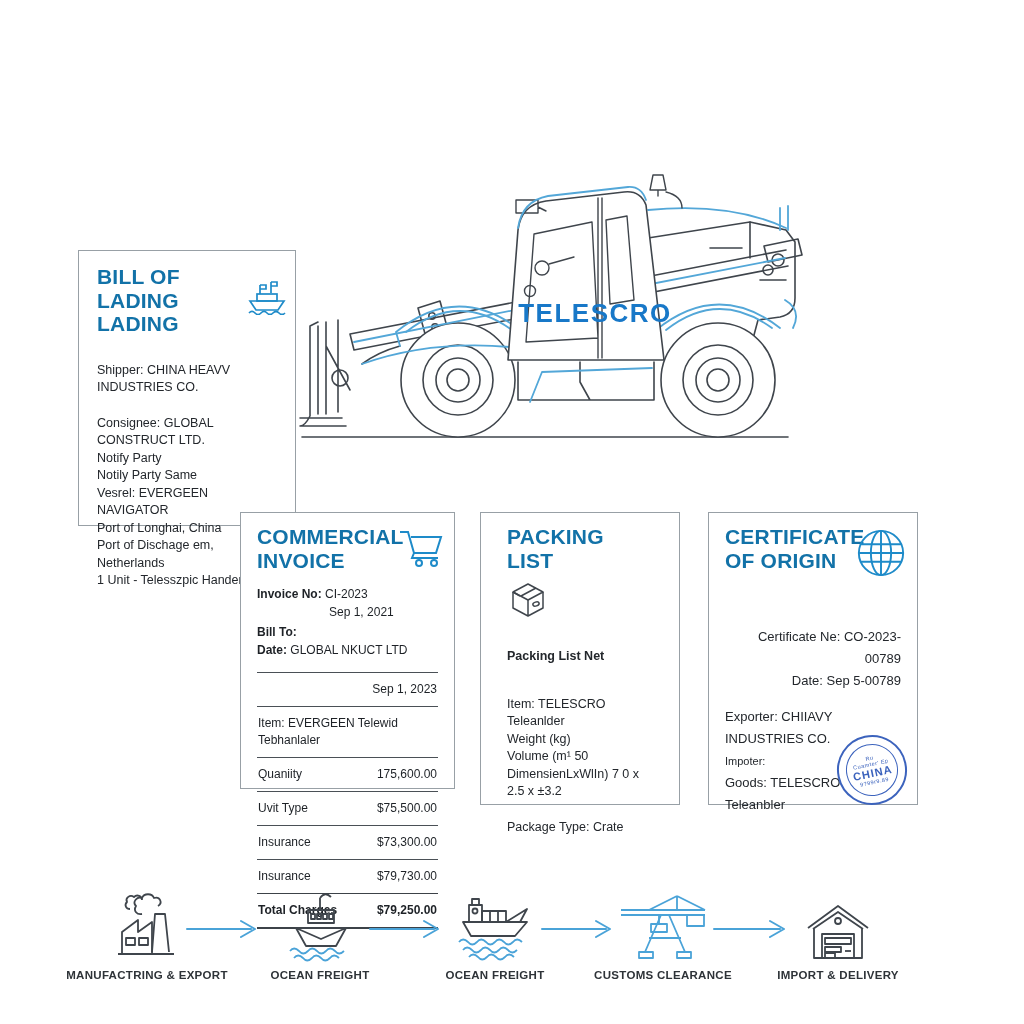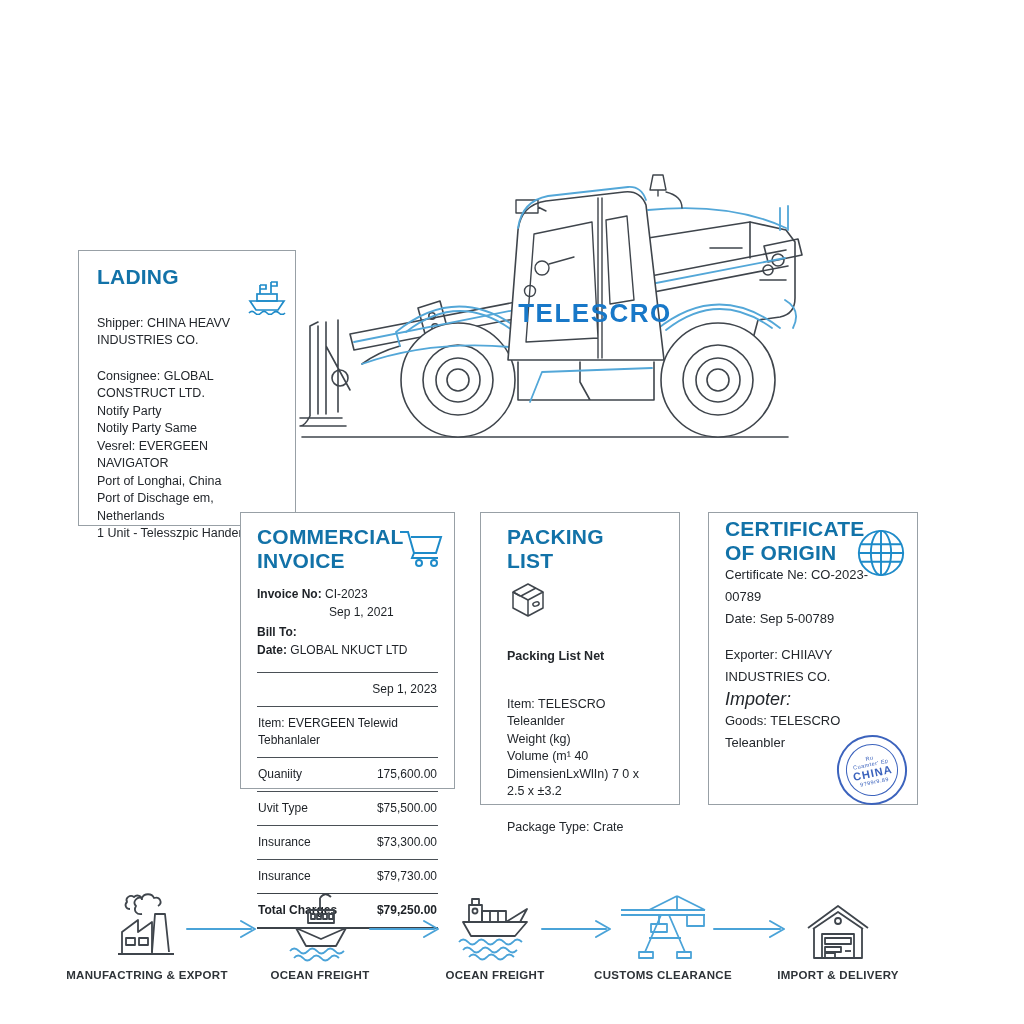--- a/index.html
+++ b/index.html
@@ -95,20 +95,21 @@
   </svg>
 
   <div class="card" style="left:78px;top:250px;width:218px;height:276px;padding:14px 18px;">
     <svg width="40" height="36" viewBox="0 0 40 36" style="position:absolute;right:8px;top:28px" fill="none" stroke="#1e8bc9" stroke-width="1.7">
       <path d="M13 6 V15 M13 6 H19 V10 H13 M24 3 V14 M24 3 H30 V7 H24"></path>
       <rect x="10" y="15" width="20" height="7"></rect>
       <path d="M3 22 H37 L31 31 H9 Z"></path>
       <path d="M2 34 q3 -3 6 0 q3 3 6 0 q3 -3 6 0 q3 3 6 0 q3 -3 6 0 q3 3 6 0"></path>
     </svg>
     <div class="card-title" style="width:160px;">
+      <div>BILL OF LADING</div>
       <div>LADING</div>
     </div>
     <div class="doc-line" style="margin-top:26px;">Shipper: CHINA HEAVV INDUSTRIES CO.</div>
     <div style="margin-top:18px;">
       <div class="doc-line">Consignee: GLOBAL CONSTRUCT LTD.</div>
       <div class="doc-line">Notify Party</div>
       <div class="doc-line">Notily Party Same</div>
       <div class="doc-line">Vesrel: EVERGEEN NAVIGATOR</div>
       <div class="doc-line">Port of Longhai, China</div>
       <div class="doc-line">Port of Dischage em, Netherlands</div>
@@ -173,43 +174,43 @@
     <svg width="42" height="42" viewBox="0 0 42 42" style="margin-top:8px;" fill="none" stroke="#3f454c" stroke-width="1.5" stroke-linejoin="round">
       <path d="M6 12 L21 4 L36 12 L21 20 Z"></path>
       <path d="M6 12 V28 L21 36 V20 M36 12 V28 L21 36"></path>
       <path d="M6 12 L13 16 M29 8 L14 16"></path>
       <ellipse cx="29" cy="24" rx="3.2" ry="2" transform="rotate(-18 29 24)"></ellipse>
     </svg>
     <div class="doc-line" style="font-weight:bold;margin-top:22px;">Packing List Net</div>
     <div style="margin-top:30px;">
       <div class="doc-line">Item: TELESCRO Teleanlder</div>
       <div class="doc-line">Weight (kg)</div>
-      <div class="doc-line">Volume (m¹ 40</div>
+      <div class="doc-line">Volume (m¹ 50</div>
       <div class="doc-line">DimensienLxWlIn) 7 0 x 2.5 x ±3.2</div>
     </div>
     <div class="doc-line" style="margin-top:18px;">Package Type:  Crate</div>
   </div>
 
-  <div class="card" style="left:708px;top:512px;width:210px;height:293px;padding:4px 16px;">
+  <div class="card" style="left:708px;top:512px;width:210px;height:293px;padding:12px 16px;">
     <svg width="52" height="52" viewBox="0 0 54 54" style="position:absolute;right:10px;top:14px" fill="none" stroke="#1e8bc9" stroke-width="2">
       <circle cx="27" cy="27" r="23"></circle>
       <ellipse cx="27" cy="27" rx="10.5" ry="23"></ellipse>
       <path d="M27 4 V50 M6 18 H48 M4 27 H50 M6 36 H48"></path>
     </svg>
     <div class="card-title" style="width:140px;">
       <div>CERTIFICATE</div>
       <div>OF ORIGIN</div>
     </div>
-    <div style="">
+    <div style="margin-top:54px;text-align:right;">
       <div class="doc-line" style="font-size:13px;line-height:22px;">Certificate Ne: CO-2023-00789</div>
       <div class="doc-line" style="font-size:13px;line-height:22px;">Date: Sep 5-00789</div>
     </div>
     <div style="margin-top:14px;">
       <div class="doc-line" style="font-size:13px;line-height:22px;">Exporter: CHIIAVY INDUSTRIES CO.</div>
-      <div class="doc-line" style="font-size:18px;line-height:22px;font-style:italic;">Impoter:</div>
+      <div class="doc-line" style="font-size:11px;line-height:22px;">Impoter:</div>
       <div class="doc-line" style="font-size:13px;line-height:22px;">Goods: TELESCRO Teleanbler</div>
     </div>
     <div class="stamp" style="left:128px;top:222px;">
       <div class="stamp-inner"></div>
       <div class="stamp-tiny">Ru</div>
       <div class="stamp-tiny">Cuamter' Ep</div>
       <div class="stamp-center">CHINA</div>
       <div class="stamp-tiny">9?99r9.89</div>
     </div>
   </div>

